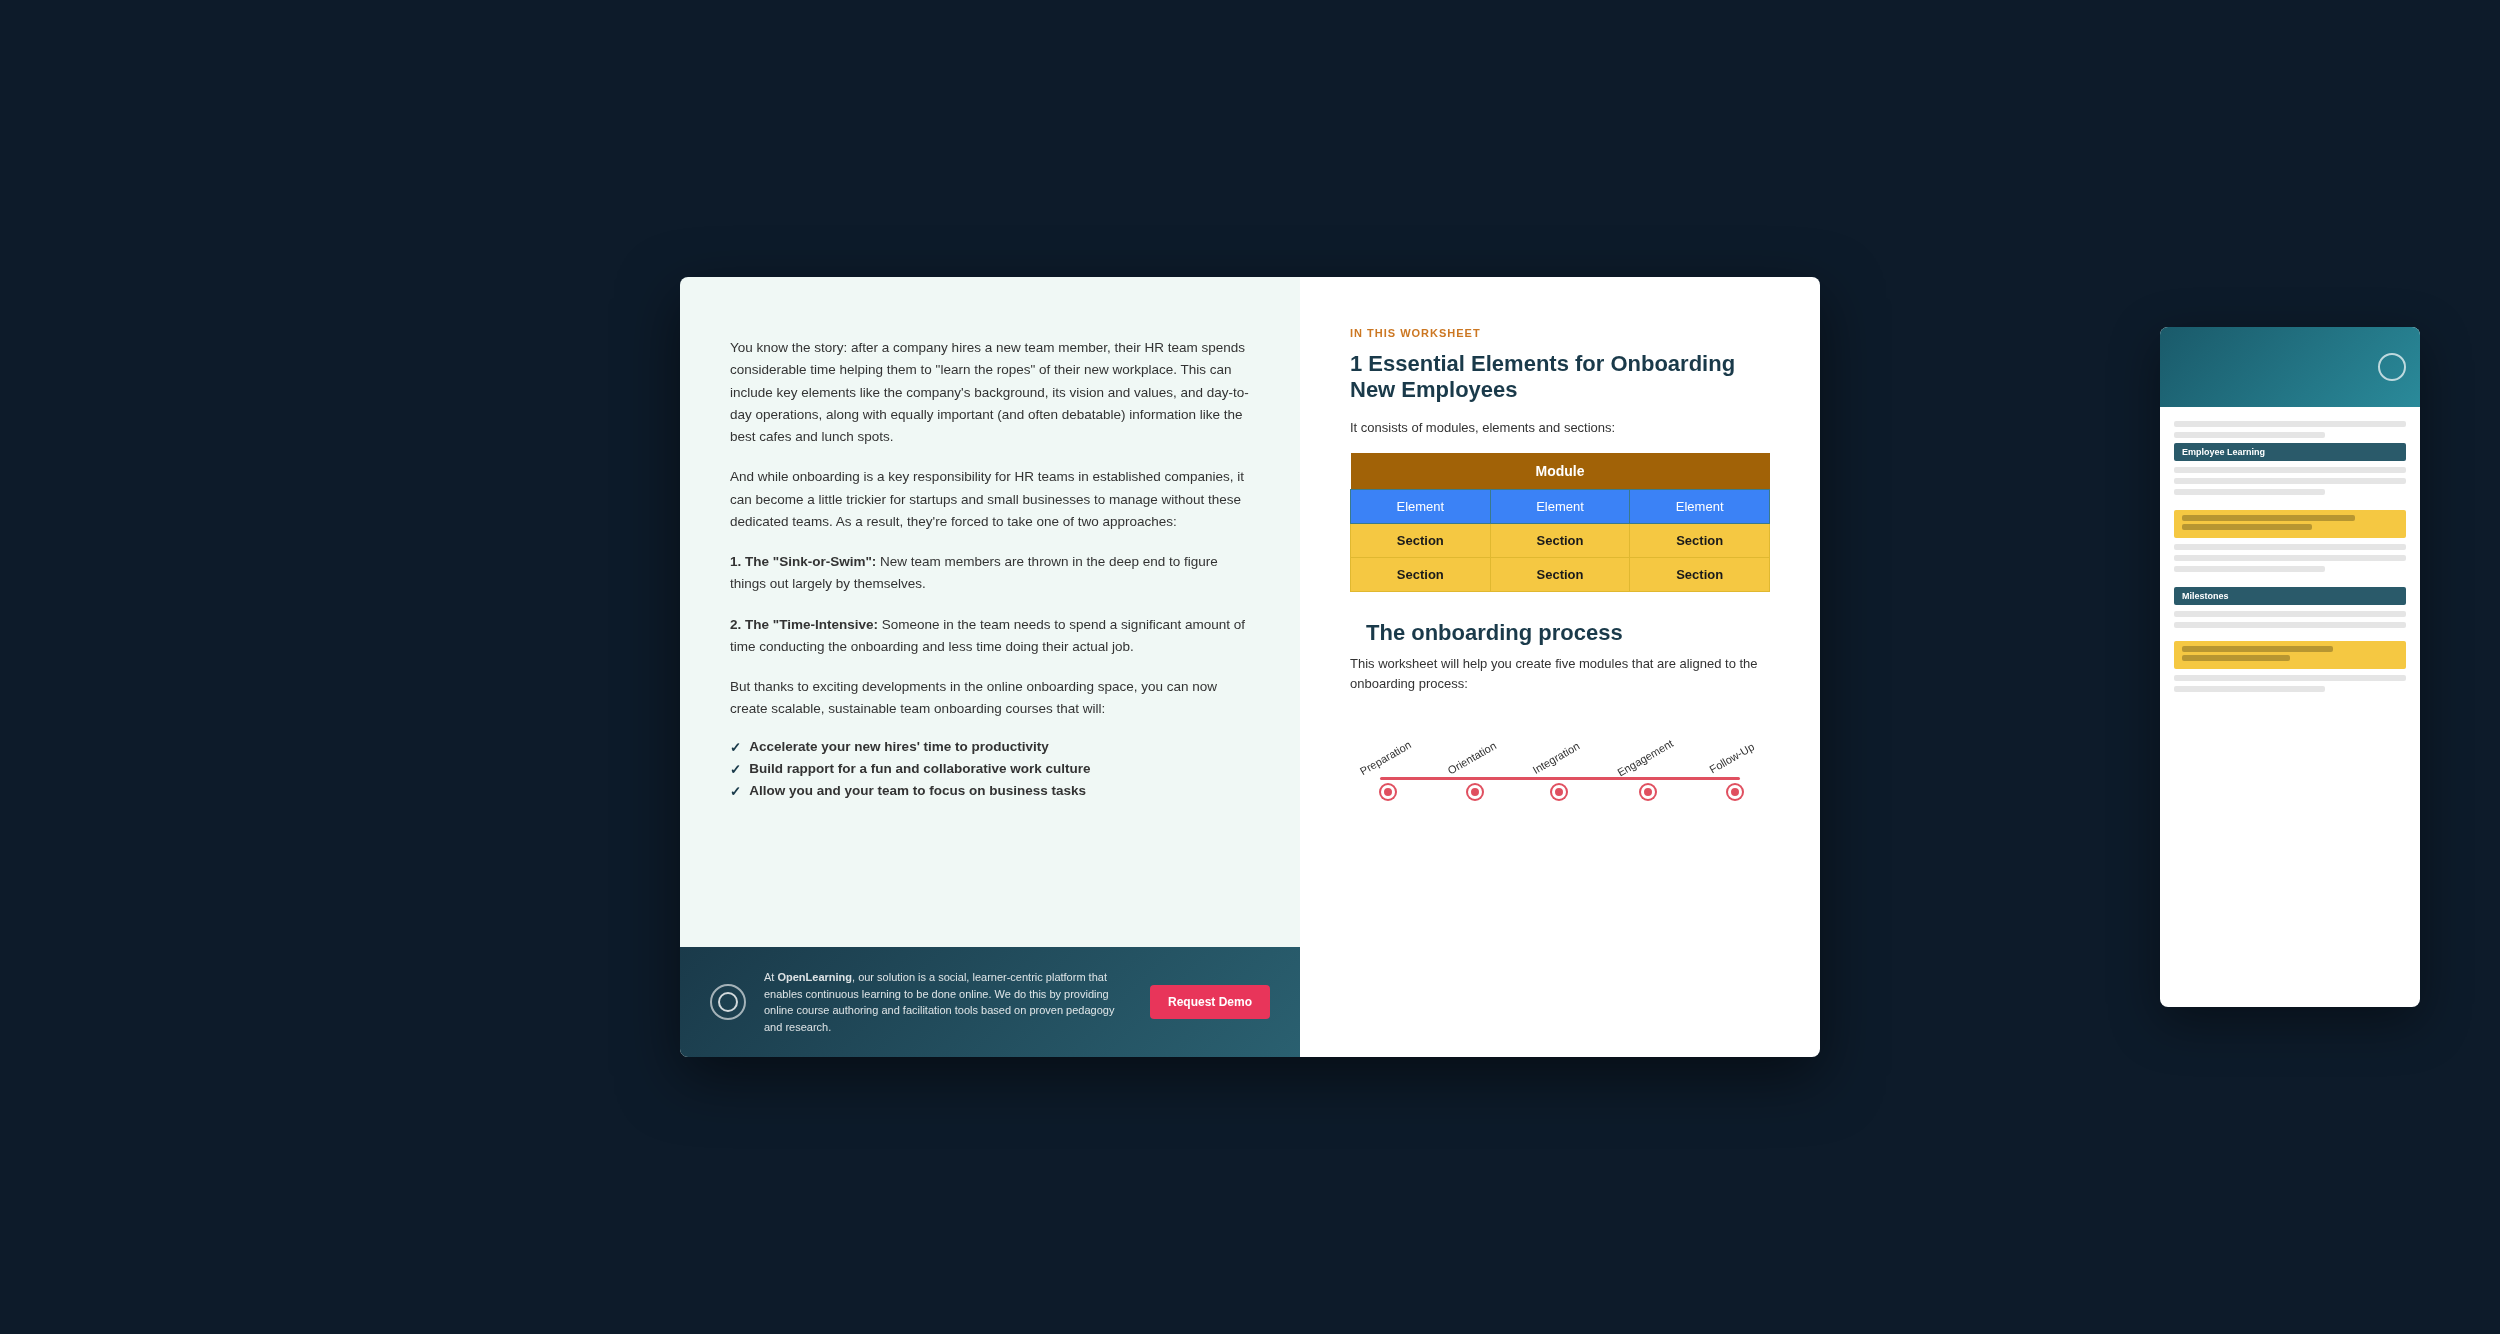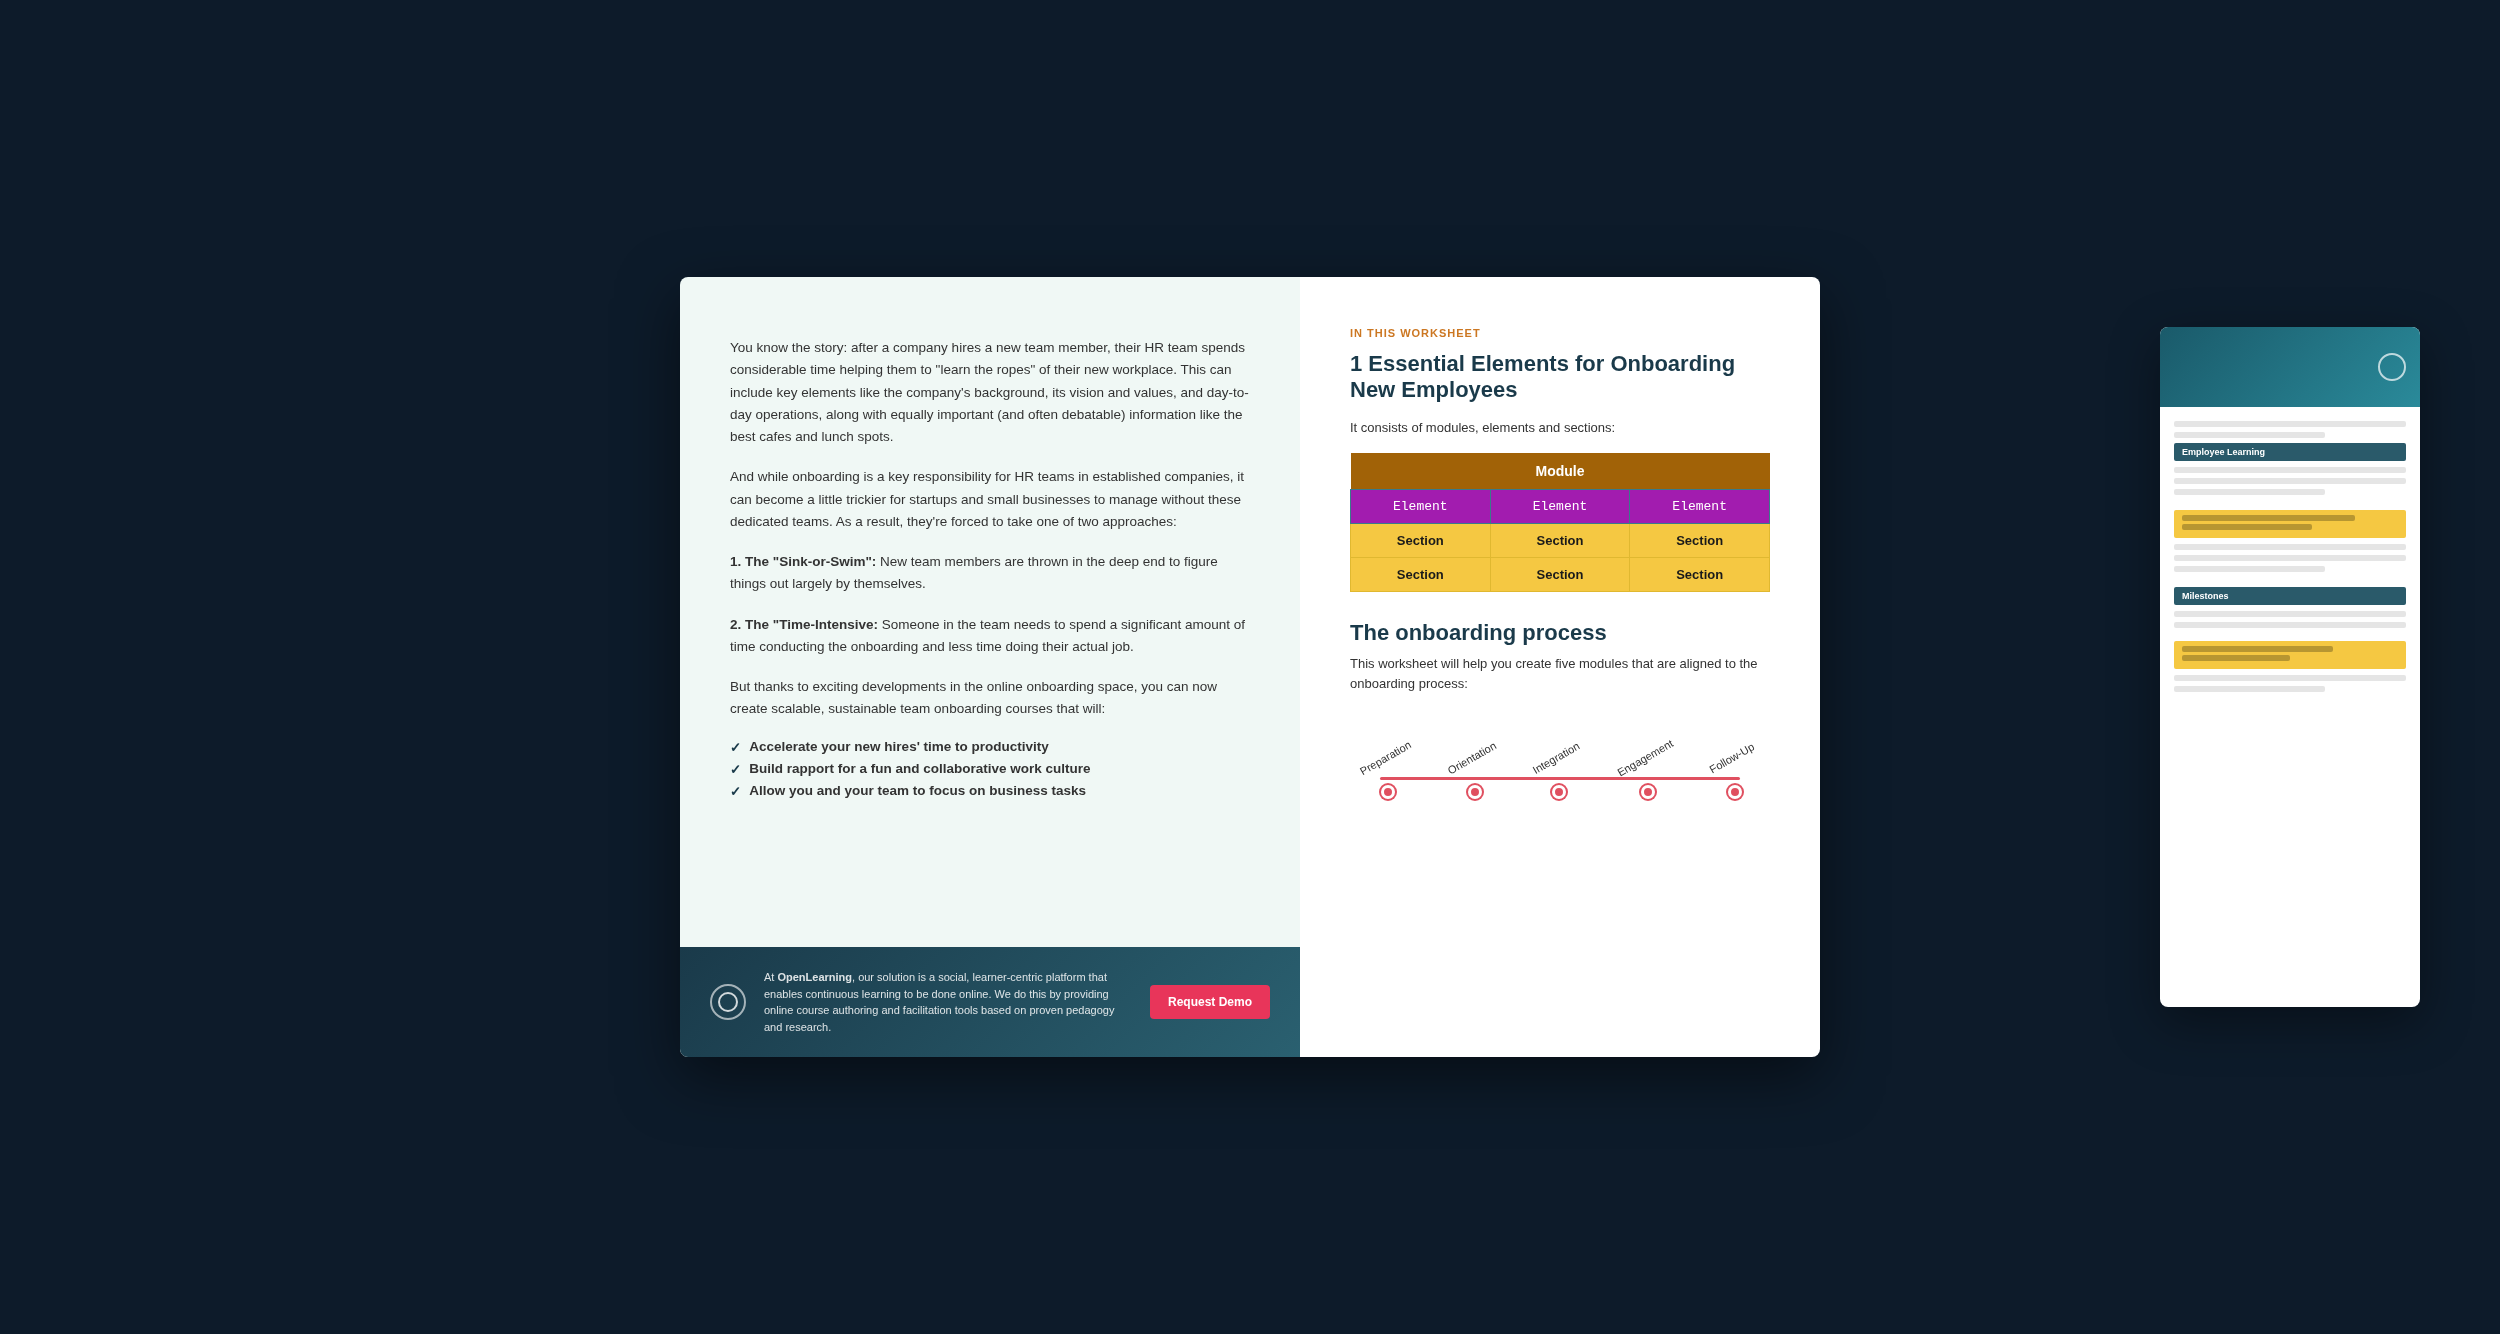--- a/index.html
+++ b/index.html
@@ -185,45 +185,45 @@
     .module-header {
       background: #a16207;
       color: white;
       text-align: center;
       padding: 10px;
       font-size: 14px;
       font-weight: 600;
     }
 
     .element-row td {
-      background: #a21caf;
+      background: #3b82f6;
       color: white;
       text-align: center;
       padding: 9px 8px;
       font-size: 13px;
       font-weight: 500;
       border: 1px solid #3a7a8a;
-      font-family: Liberation Mono, monospace;
     }
 
     .section-row td {
       background: #f5c842;
       color: #1a1a1a;
       text-align: center;
       padding: 9px 20px;
       font-size: 13px;
       font-weight: 600;
       border: 1px solid #e0b830;
     }
 
     .onboarding-title {
       font-size: 22px;
       font-weight: 800;
       color: #1a3a4a;
       margin-bottom: 8px;
+      margin-left: 16px;
     }
 
     
     .timeline-section {
       margin-top: 16px;
     }
 
     .timeline-container {
       position: relative;
       padding: 40px 10px 10px 10px;

